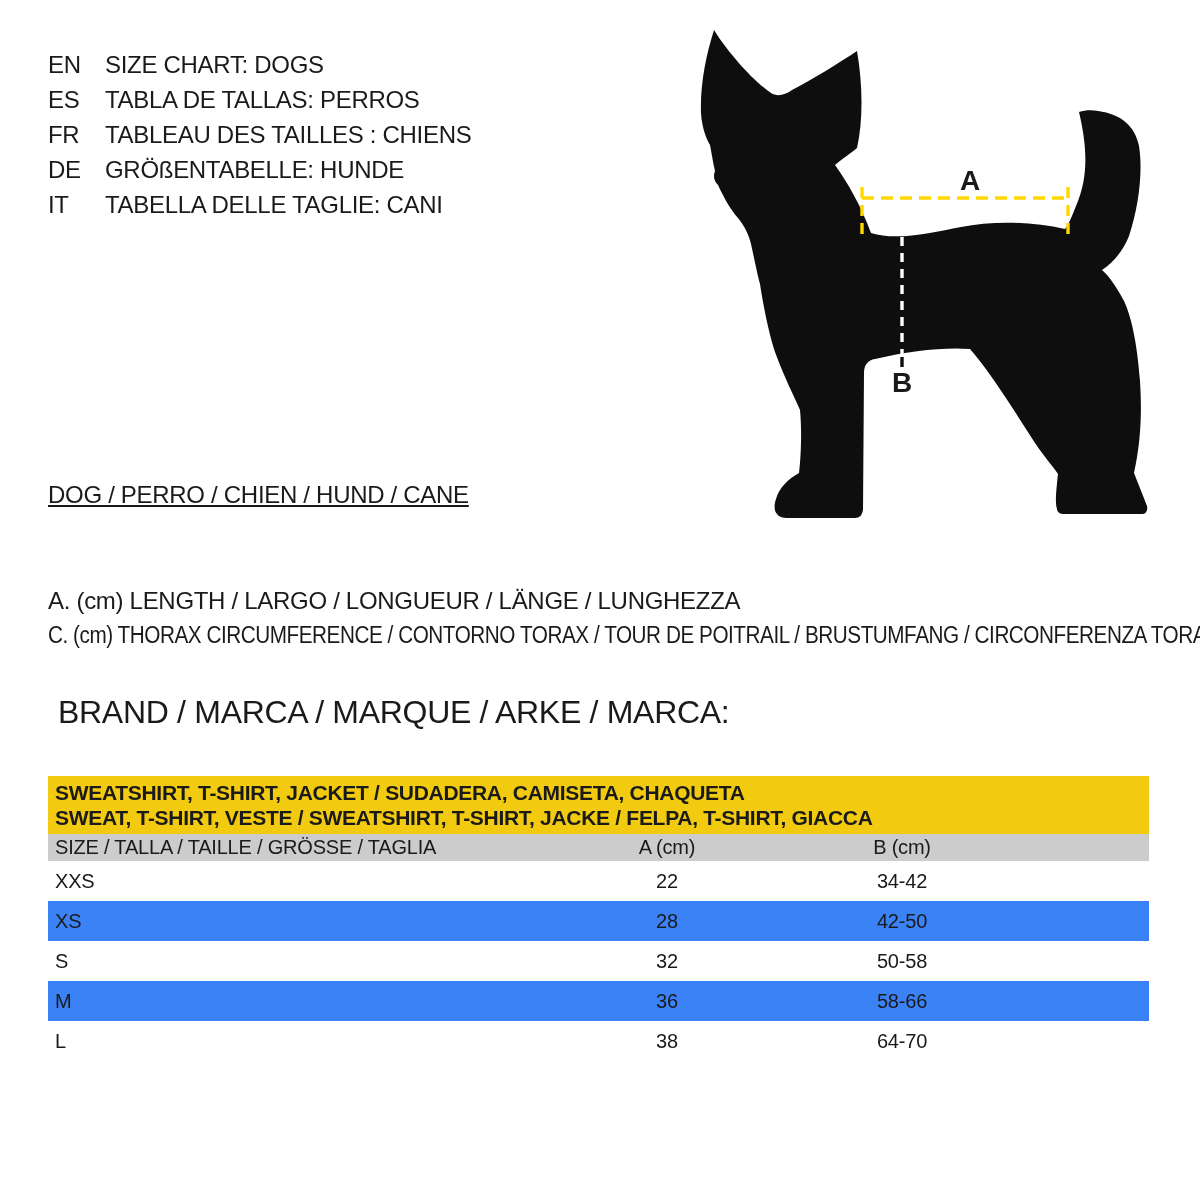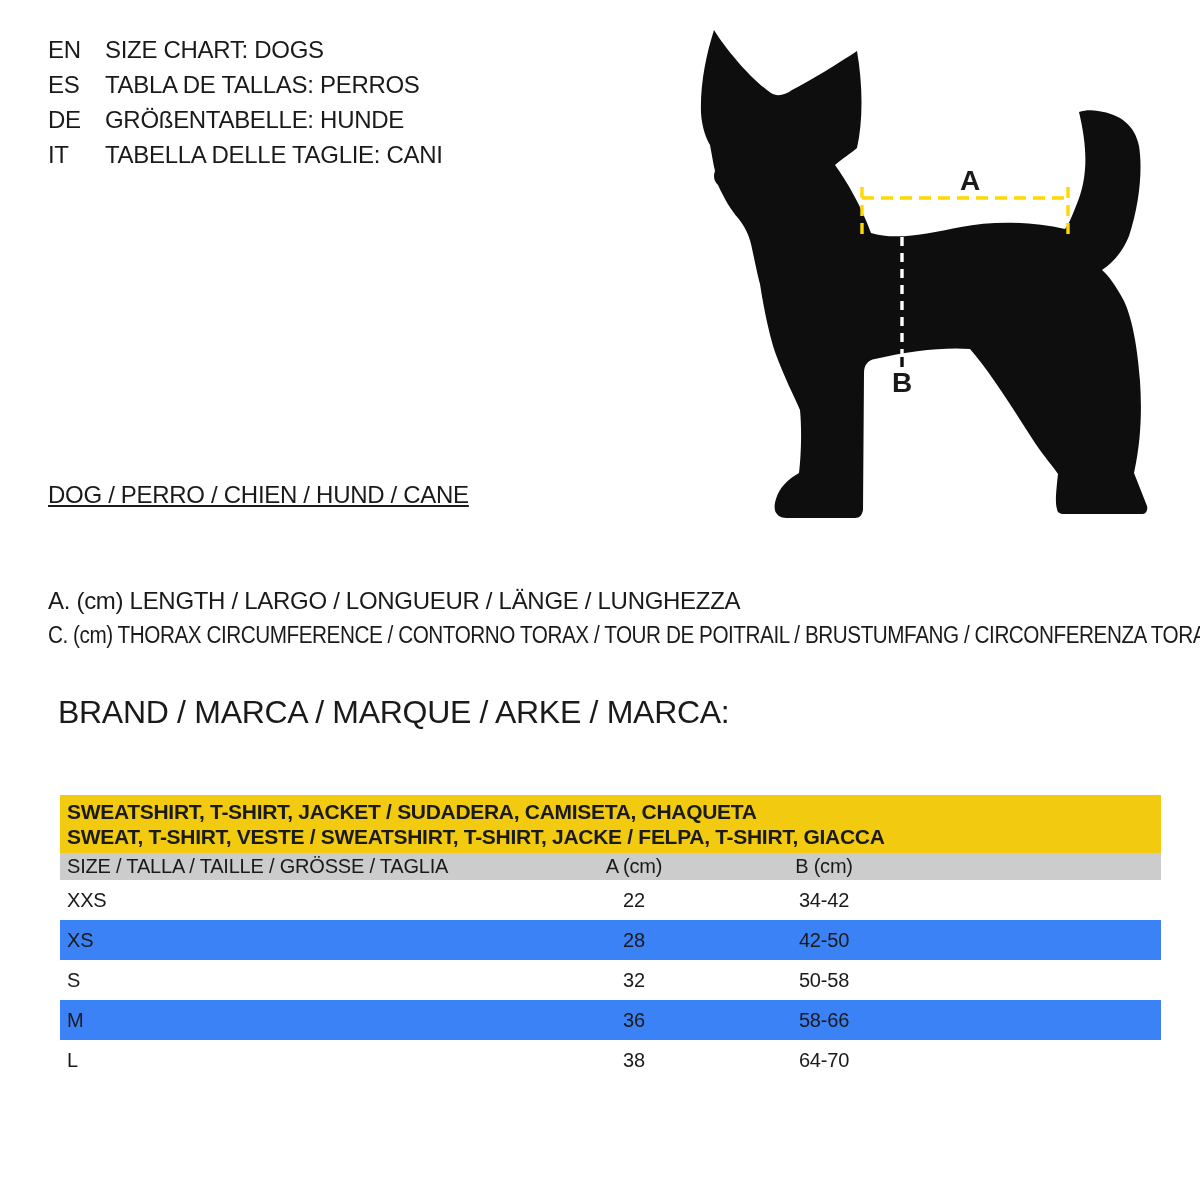--- a/index.html
+++ b/index.html
@@ -4,58 +4,62 @@
 <style>
   html,body{margin:0;padding:0;}
   body{
     width:1200px;height:1200px;background:#ffffff;
     font-family:"Liberation Sans","DejaVu Sans",sans-serif;
     color:#1a1a1a;position:relative;overflow:hidden;
   }
   .cond{letter-spacing:-0.3px;}
 
   
-  .lang-block{position:absolute;left:48px;top:32px;}
+  .lang-block{position:absolute;left:48px;top:47px;}
   .lang-row{display:flex;line-height:35px;font-size:24px;letter-spacing:-0.3px;}
   .lang-code{width:57px;flex:0 0 57px;}
 
   
   .dog-wrap{position:absolute;left:660px;top:10px;width:540px;height:540px;}
   .dog-wrap svg{display:block;width:100%;height:100%;}
   .measure-label{font-weight:bold;font-size:28px;fill:#1a1a1a;}
 
   
   .animal-label{position:absolute;left:48px;top:481px;font-size:24px;text-decoration:underline;}
   .legend-a{position:absolute;left:48px;top:587px;font-size:24px;}
   .legend-c{position:absolute;left:48px;top:622px;font-size:23px;letter-spacing:-0.5px;
             transform:scaleX(0.90);transform-origin:0 50%;white-space:nowrap;}
   .brand-label{position:absolute;left:58px;top:694px;font-size:32px;}
 
   
-  .size-section{position:absolute;left:60px;top:776px;width:1101px;margin-top:19px;}
+  .size-section{position:absolute;left:48px;top:776px;width:1101px;}
   .band{background:#F2CB10;padding:4px 0 4px 7px;}
   .band-line{font-size:21px;font-weight:bold;line-height:25px;letter-spacing:-0.3px;white-space:nowrap;}
-  .grid-row{display:grid;grid-template-columns:470px 208px 172px auto;align-items:center;}
+  .grid-row{display:grid;grid-template-columns:470px 208px 172px auto;align-items:center;gap:45px;}
   .thead{background:#CCCCCC;height:27px;font-size:20px;}
   .trow{height:40px;font-size:20px;background:#ffffff;}
   .trow.alt{background:#3b82f6;}
   .cell-size{padding-left:7px;letter-spacing:-0.2px;}
   .cell-a,.cell-b{text-align:center;letter-spacing:-0.2px;}
 </style>
 </head>
 <body>
 
 <div class="lang-block">
   <div class="lang-row">
     <span class="lang-code">EN</span>
     <span class="lang-title">SIZE CHART: DOGS</span>
   </div>
   <div class="lang-row">
     <span class="lang-code">ES</span>
     <span class="lang-title">TABLA DE TALLAS: PERROS</span>
+  </div>
+  <div class="lang-row">
+    <span class="lang-code">FR</span>
+    <span class="lang-title">TABLEAU DES TAILLES : CHIENS</span>
   </div>
   <div class="lang-row">
     <span class="lang-code">DE</span>
     <span class="lang-title">GRÖßENTABELLE: HUNDE</span>
   </div>
   <div class="lang-row">
     <span class="lang-code">IT</span>
     <span class="lang-title">TABELLA DELLE TAGLIE: CANI</span>
   </div>
 </div>

